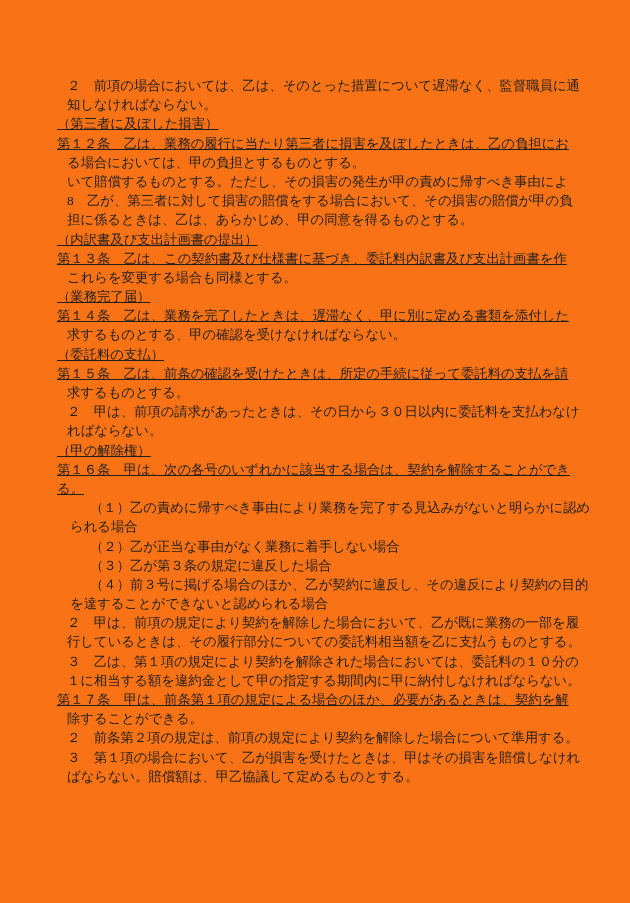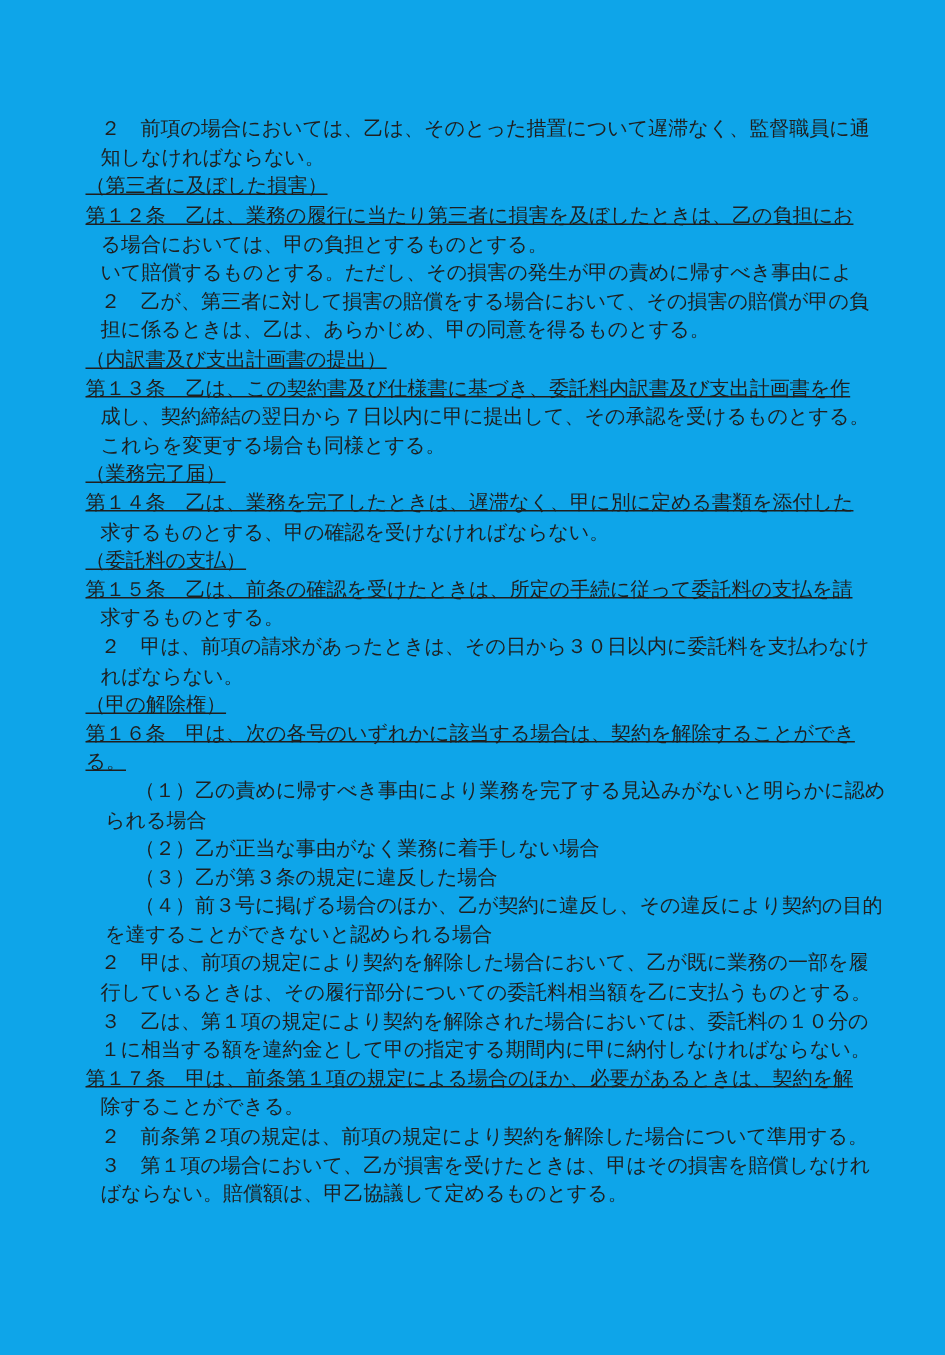--- a/index.html
+++ b/index.html
@@ -4,21 +4,21 @@
 <style>
   * { margin: 0; padding: 0; box-sizing: border-box; }
   html, body {
     width: 630px; height: 903px;
     font-family: "Liberation Serif", "DejaVu Serif", serif;
   }
   body { background: #ffffff; overflow: hidden; }
   .page {
     position: relative;
     width: 630px; height: 903px;
-    background: #0ea5e9;
+    background: #f97316;
   }
   .content {
     position: absolute;
     left: 57px; top: 76px;
     width: 520px;
   }
   .line {
     font-size: 13.4px;
     line-height: 19.2px;
     height: 19.2px;
@@ -35,25 +35,24 @@
 <body>
 
 <div class="page">
   <div class="content">
       <div class="line i1">２　前項の場合においては、乙は、そのとった措置について遅滞なく、監督職員に通</div>
       <div class="line i1">知しなければならない。</div>
       <div class="line i0">（第三者に及ぼした損害）</div>
       <div class="line i0">第１２条　乙は、業務の履行に当たり第三者に損害を及ぼしたときは、乙の負担にお</div>
       <div class="line i1">る場合においては、甲の負担とするものとする。</div>
       <div class="line i1">いて賠償するものとする。ただし、その損害の発生が甲の責めに帰すべき事由によ</div>
-      <div class="line i1">２　乙が、第三者に対して損害の賠償をする場合において、その損害の賠償が甲の負</div>
+      <div class="line i1">8　乙が、第三者に対して損害の賠償をする場合において、その損害の賠償が甲の負</div>
       <div class="line i1">担に係るときは、乙は、あらかじめ、甲の同意を得るものとする。</div>
       <div class="line i0">（内訳書及び支出計画書の提出）</div>
       <div class="line i0">第１３条　乙は、この契約書及び仕様書に基づき、委託料内訳書及び支出計画書を作</div>
-      <div class="line i1">成し、契約締結の翌日から７日以内に甲に提出して、その承認を受けるものとする。</div>
       <div class="line i1">これらを変更する場合も同様とする。</div>
       <div class="line i0">（業務完了届）</div>
       <div class="line i0">第１４条　乙は、業務を完了したときは、遅滞なく、甲に別に定める書類を添付した</div>
       <div class="line i1">求するものとする、甲の確認を受けなければならない。</div>
       <div class="line i0">（委託料の支払）</div>
       <div class="line i0">第１５条　乙は、前条の確認を受けたときは、所定の手続に従って委託料の支払を請</div>
       <div class="line i1">求するものとする。</div>
       <div class="line i1">２　甲は、前項の請求があったときは、その日から３０日以内に委託料を支払わなけ</div>
       <div class="line i1">ればならない。</div>
       <div class="line i0">（甲の解除権）</div>

